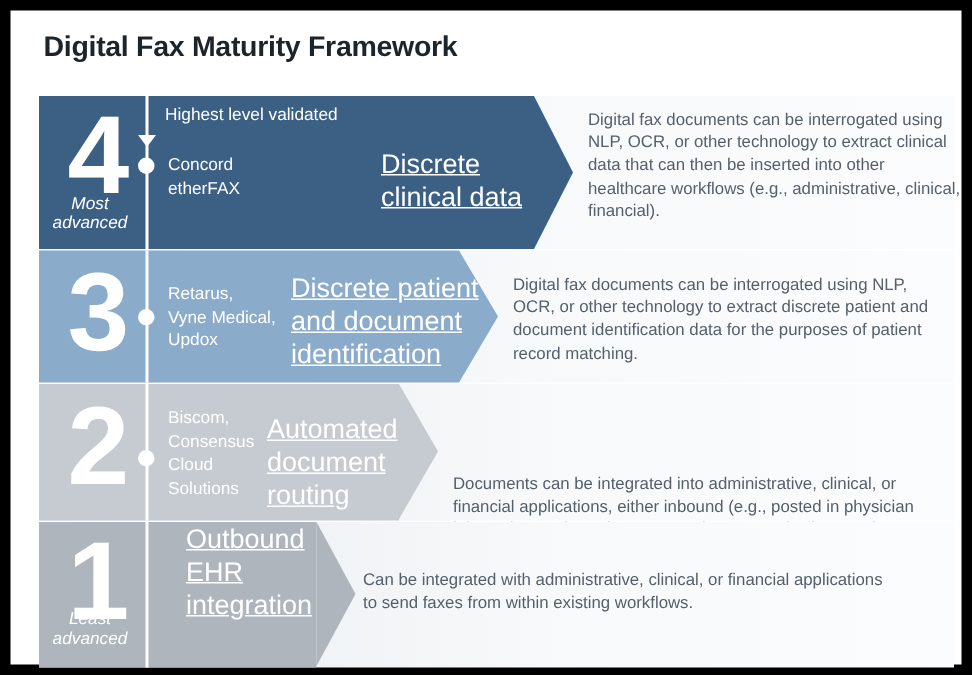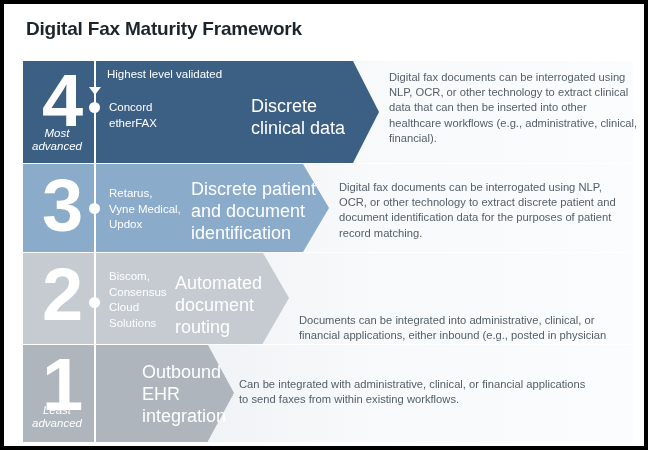--- a/index.html
+++ b/index.html
@@ -6,21 +6,21 @@
   body{
     width:648px;height:450px;
     background:#ffffff;
     font-family:"Liberation Sans", sans-serif;
     overflow:hidden;
   }
   .frame{
     position:relative;
     width:648px;height:450px;
     box-sizing:border-box;
-    border:4px solid #000000;
+    border:7px solid #000000;
     background:#ffffff;
   }
   .title{
     position:absolute;
     left:22px; top:14px;
     font-size:19px;
     font-weight:bold;
     color:#1d252c;
     letter-spacing:-0.2px;
     white-space:nowrap;
@@ -123,20 +123,21 @@
     line-height:15.5px;
     color:#ffffff;
   }
 
   .stage{
     position:absolute;
     font-size:18px;
     line-height:22px;
     color:#ffffff;
     font-weight:400;
+    text-decoration:underline;
   }
 
   .desc{
     position:absolute;
     font-size:11.2px;
     line-height:15.2px;
     color:#55606b;
   }
 
   .hint{
@@ -218,20 +219,20 @@
       <div class="row-bg"></div>
       <div class="band" style="width:211px;">
         <div class="band-body" style="background:#aeb5bc;"></div>
         <div class="band-tip" style="--h:48.5px;--c:#aeb5bc;"></div>
       </div>
       <div class="numeral" style="top:40px;">1</div>
       <div class="axis"></div>
       <div class="vendors" style="top:18px;white-space:pre-line;"></div>
       <div class="adv-label" style="top:59px;white-space:pre-line;">Least
 advanced</div>
-      <div class="stage" style="left:98px;top:16px;white-space:pre-line;margin-left:21px;">Outbound
+      <div class="stage" style="left:98px;top:0;white-space:pre-line;">Outbound
 EHR
 integration</div>
       <div class="desc" style="left:216px;top:32px;width:352px;">Can be integrated with administrative, clinical, or financial applications to send faxes from within existing workflows.</div>
     </div>
 
   </div>
 </div>
 
 </body></html>

